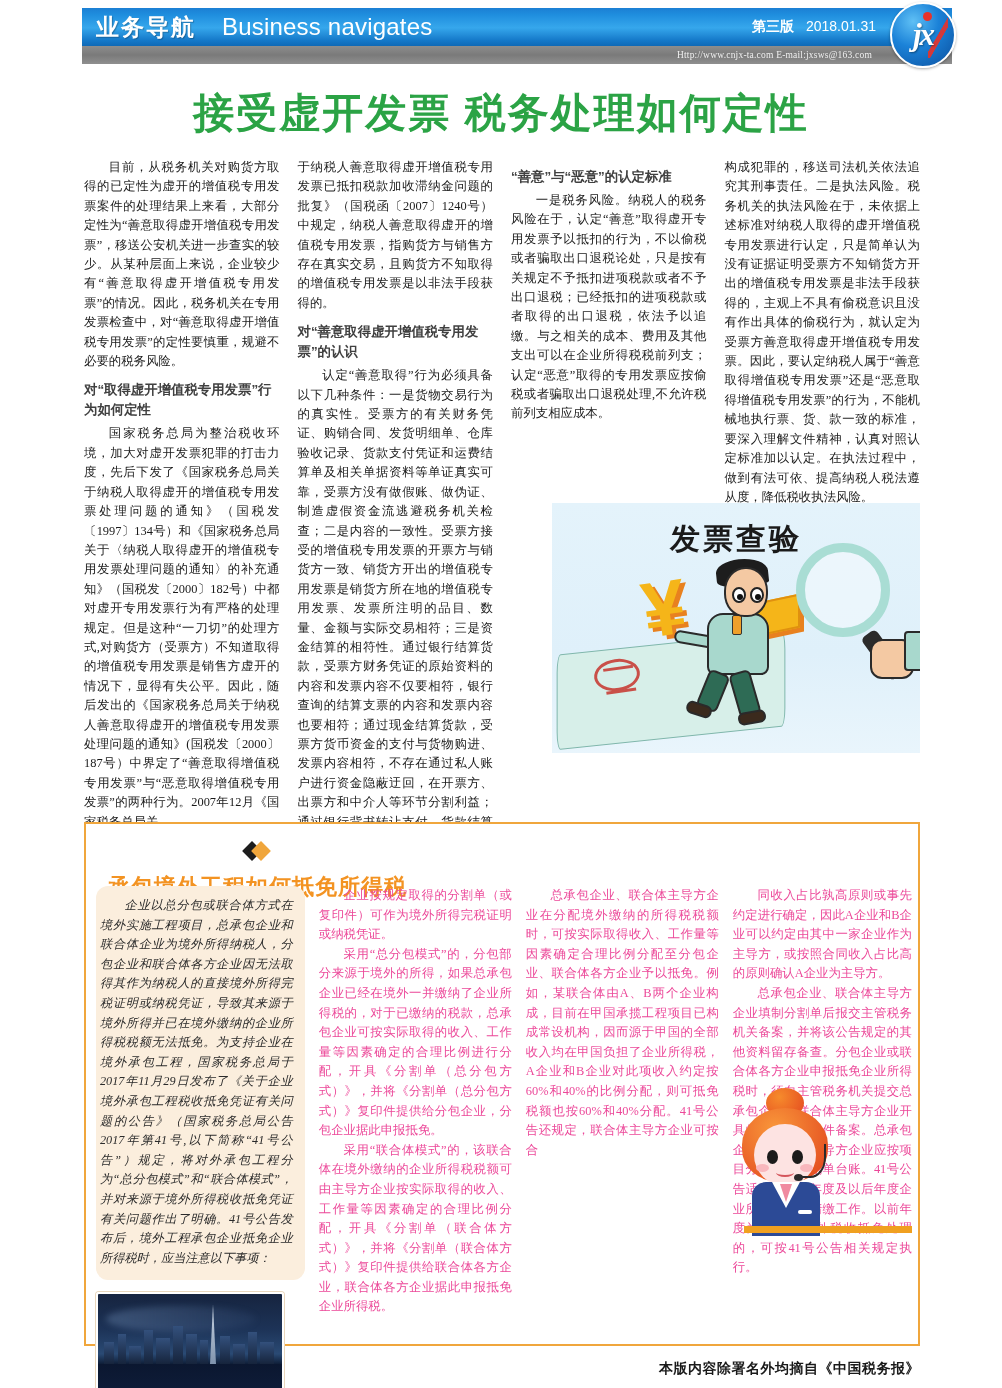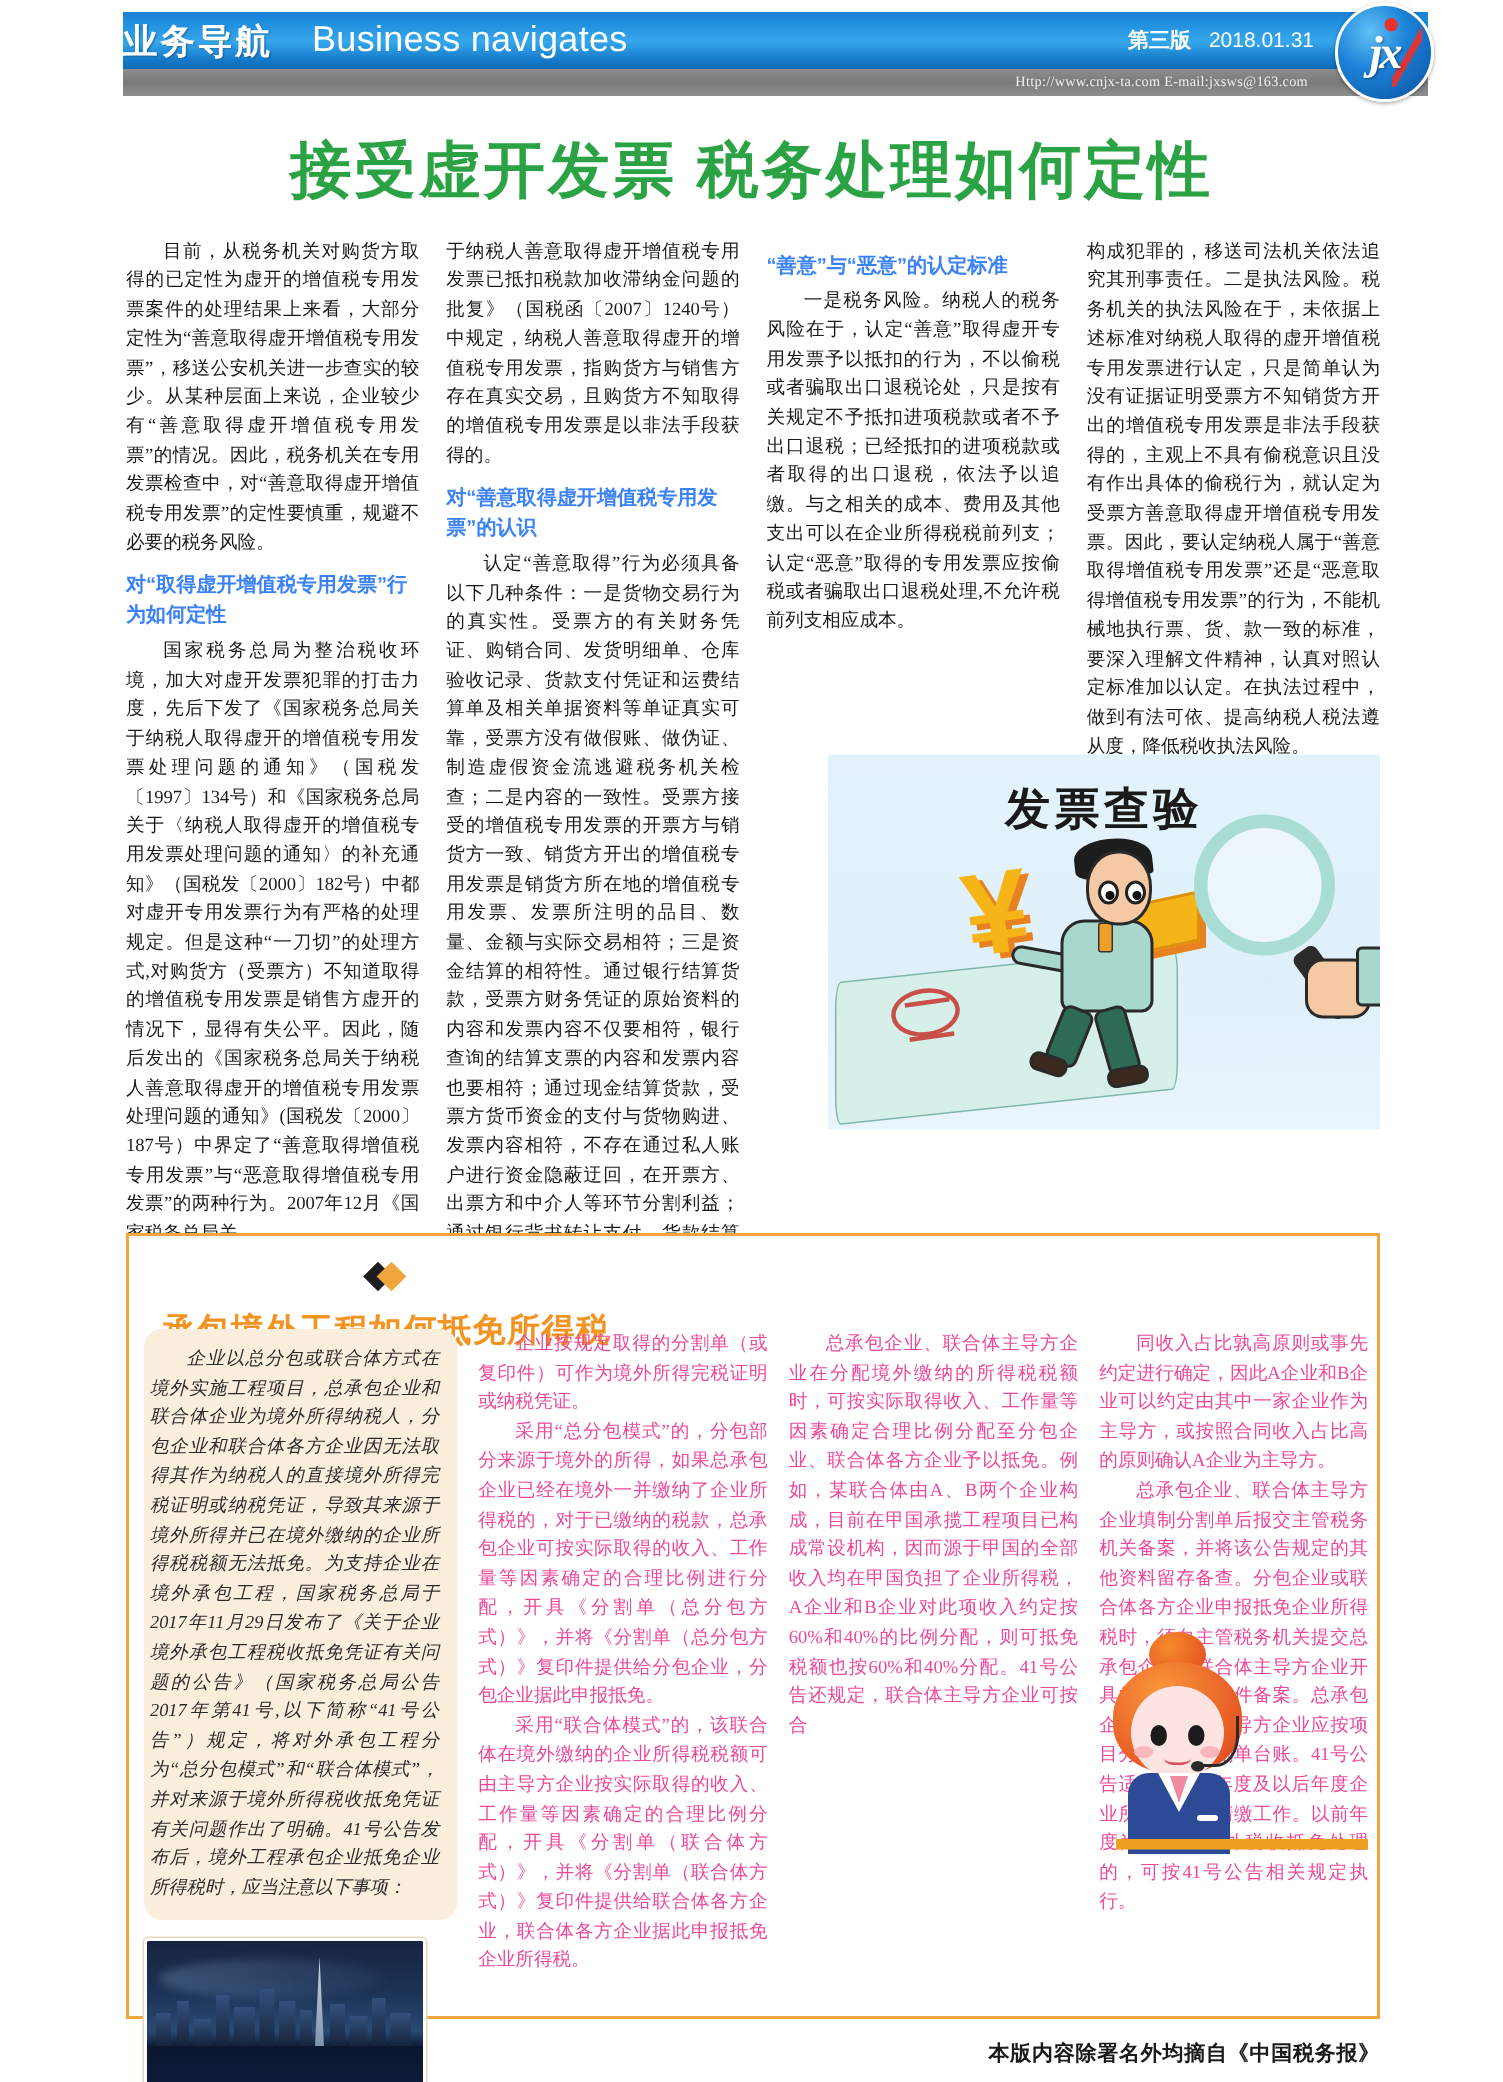--- a/index.html
+++ b/index.html
@@ -16,20 +16,21 @@
     overflow: hidden;
   }
 
   
   .masthead {
     position: absolute;
     left: 82px; top: 8px;
     width: 870px; height: 38px;
     background: linear-gradient(180deg,#1b7fd4 0%,#1f8ede 18%,#36a7ec 52%,#1579c9 85%,#0f69b6 100%);
     display: flex; align-items: center;
+    padding-left: 14px;
     overflow: hidden;
   }
   .mh-cn {
     color: #ffffff;
     font-family: "Liberation Sans", sans-serif;
     font-size: 23px; font-weight: bold;
     letter-spacing: 2px;
     text-shadow: 1px 1px 1px rgba(0,0,0,.25);
   }
   .mh-en {
@@ -123,21 +124,21 @@
     text-align: justify;
     text-justify: inter-ideograph;
     margin: 0 0 2px 0;
     text-indent: 2em;
   }
   .sub-head {
     font-family: "Liberation Sans", sans-serif;
     font-weight: bold;
     font-size: 13.4px;
     line-height: 20px;
-    color: #3b82f6;
+    color: #404040;
     margin: 9px 0 4px 0;
     text-indent: 0;
   }
 
   
   .illus {
     position: absolute;
     left: 552px; top: 503px;
     width: 368px; height: 250px;
     background: linear-gradient(180deg,#e4f3fb 0%,#dff0fa 60%,#e9f5fc 100%);

